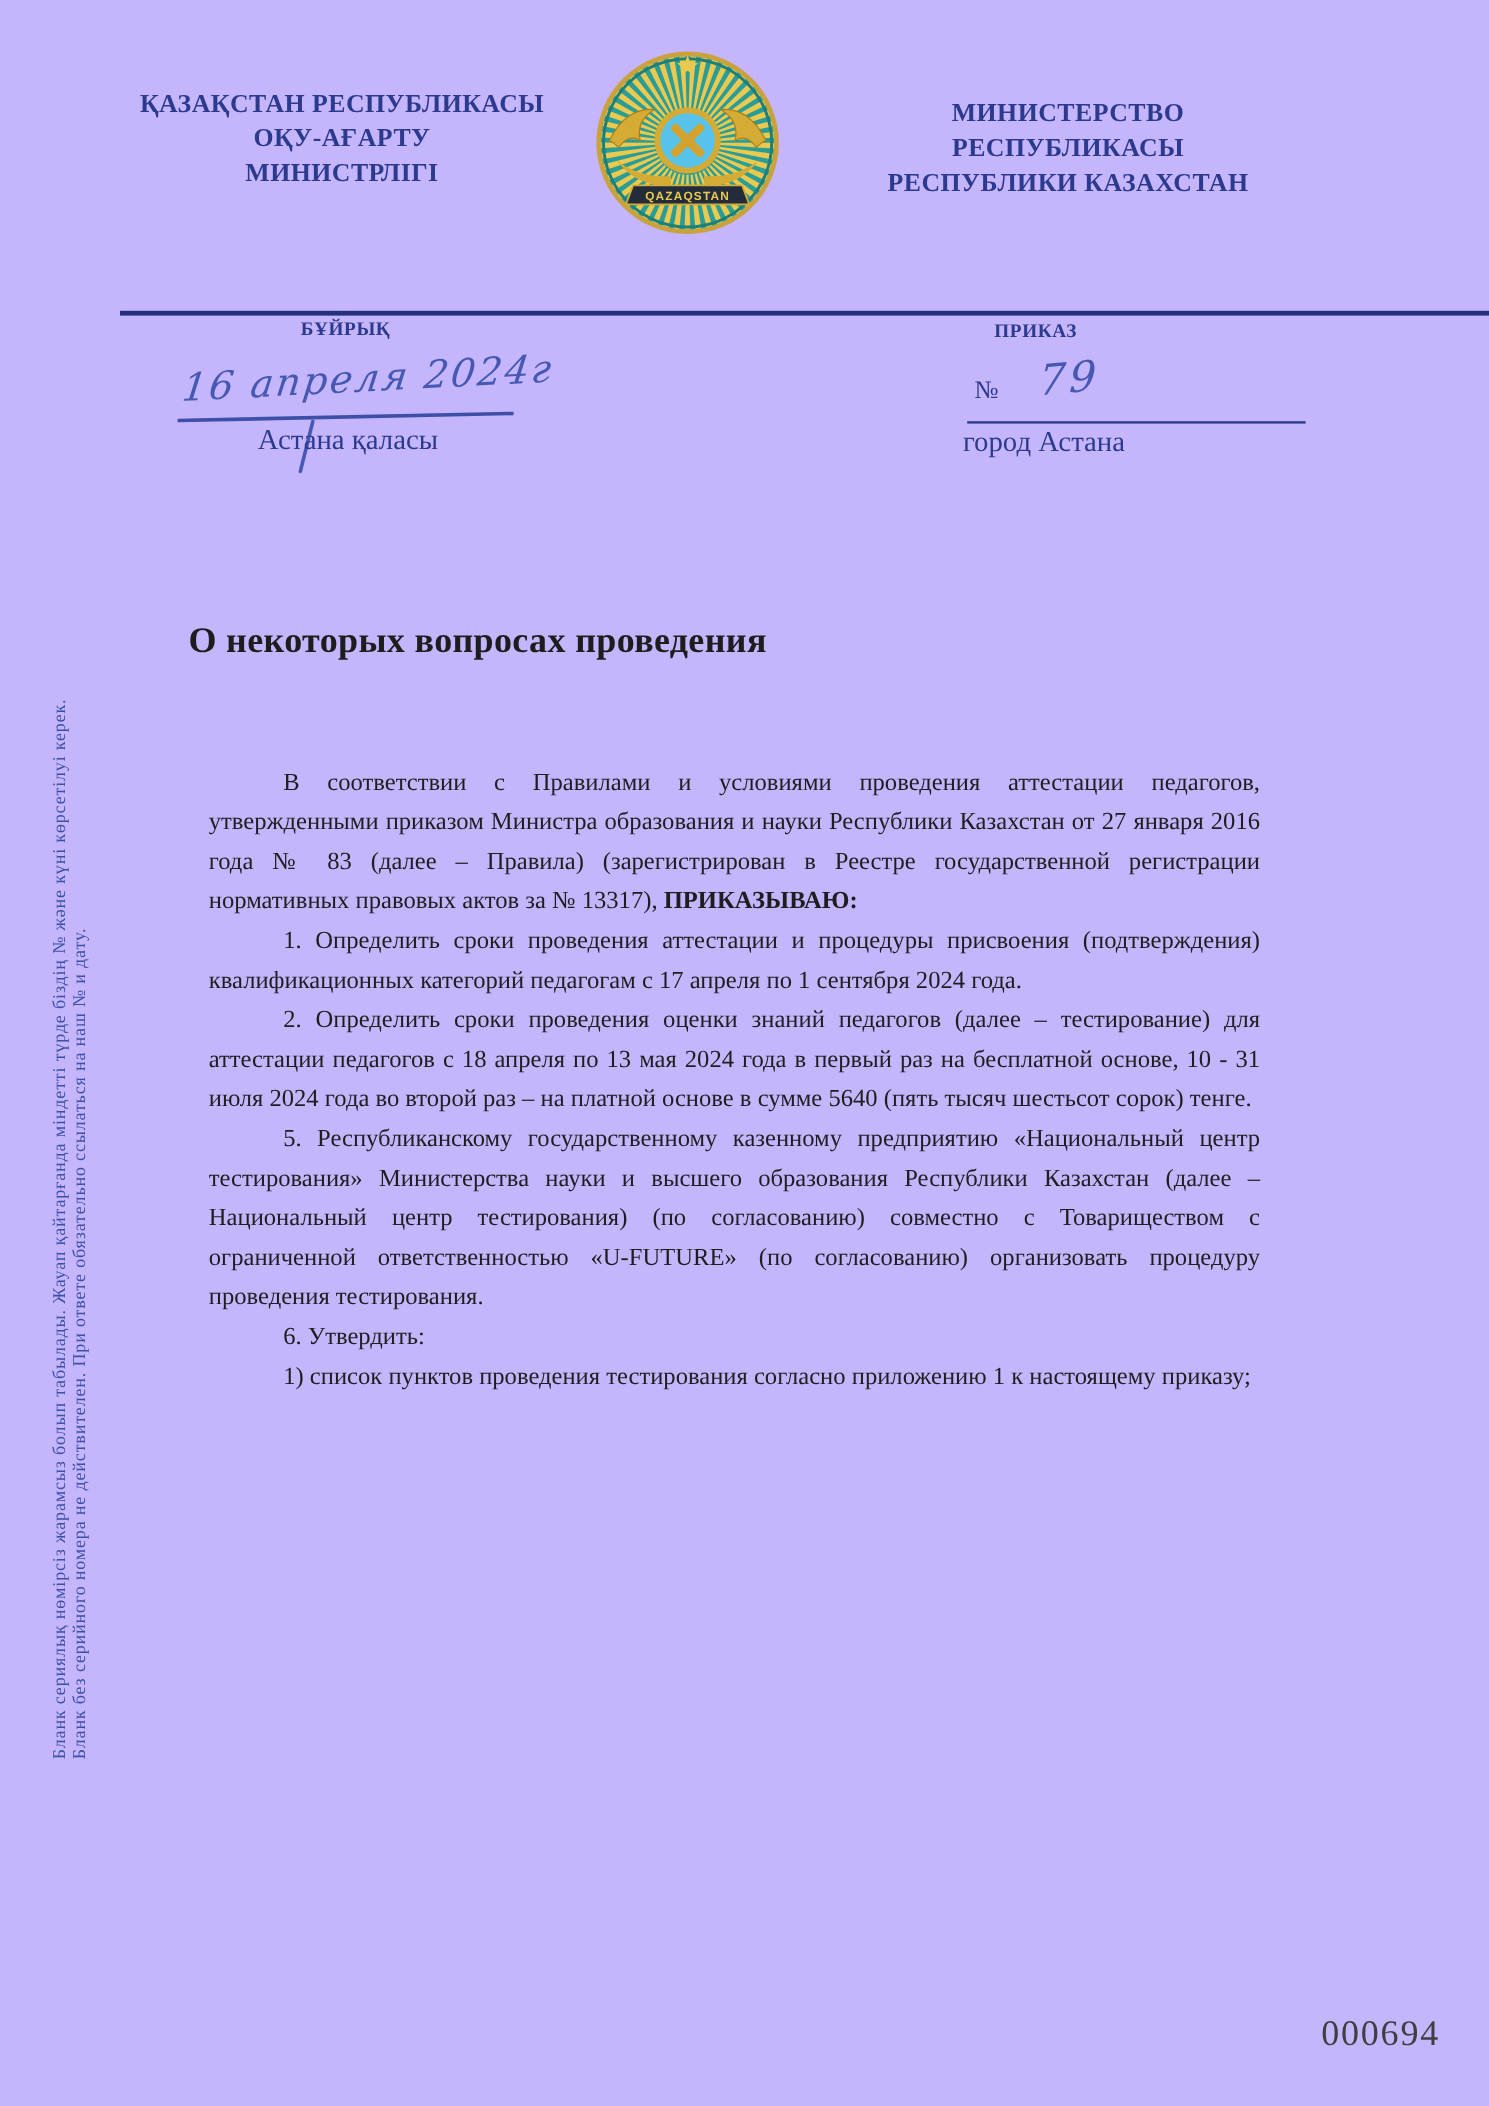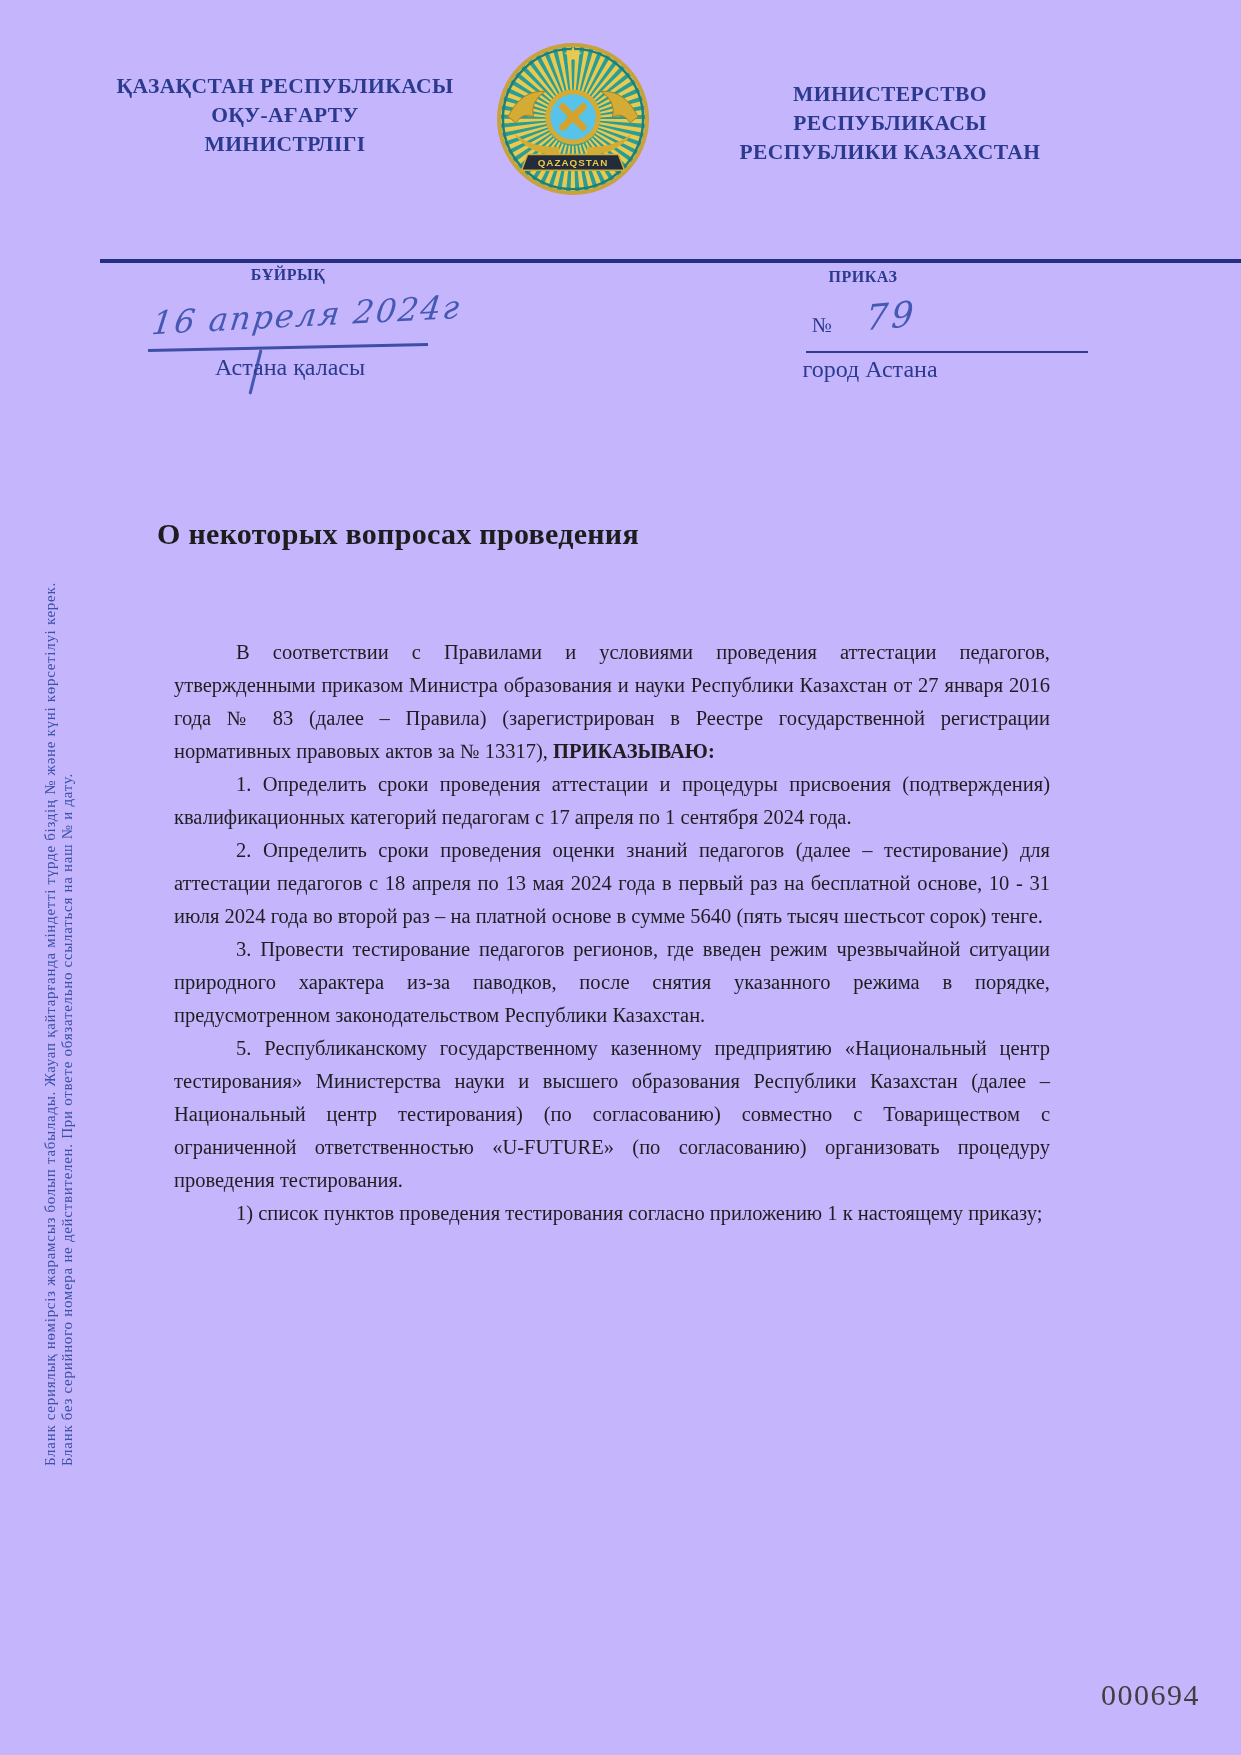--- a/index.html
+++ b/index.html
@@ -213,20 +213,20 @@
   </div>
 
   <div class="doc-title">
     <div>О некоторых вопросах проведения</div>
   </div>
 
   <div class="doc-body">
     <p><span>В соответствии с Правилами и условиями проведения аттестации педагогов, утвержденными приказом Министра образования и науки Республики Казахстан от 27 января 2016 года № 83 (далее – Правила) (зарегистрирован в Реестре государственной регистрации нормативных правовых актов за № 13317), </span><span class="bold">ПРИКАЗЫВАЮ:</span></p>
     <p>1. Определить сроки проведения аттестации и процедуры присвоения (подтверждения) квалификационных категорий педагогам с 17 апреля по 1 сентября 2024 года.</p>
     <p>2. Определить сроки проведения оценки знаний педагогов (далее – тестирование) для аттестации педагогов с 18 апреля по 13 мая 2024 года в первый раз на бесплатной основе, 10 - 31 июля 2024 года во второй раз – на платной основе в сумме 5640 (пять тысяч шестьсот сорок) тенге.</p>
-    <p>3. Провести тестирование педагогов регионов, где введен режим чрезвычайной ситуации природного характера из-за паводков, после снятия указанного режима в порядке, предусмотренном законодательством Республики Казахстан.</p>
     <p>5. Республиканскому государственному казенному предприятию «Национальный центр тестирования» Министерства науки и высшего образования Республики Казахстан (далее – Национальный центр тестирования) (по согласованию) совместно с Товариществом с ограниченной ответственностью «U-FUTURE» (по согласованию) организовать процедуру проведения тестирования.</p>
+    <p>6. Утвердить:</p>
     <p>1) список пунктов проведения тестирования согласно приложению 1 к настоящему приказу;</p>
   </div>
 
   <div class="serial">000694</div>
 
 </div>
 
 </body></html>

